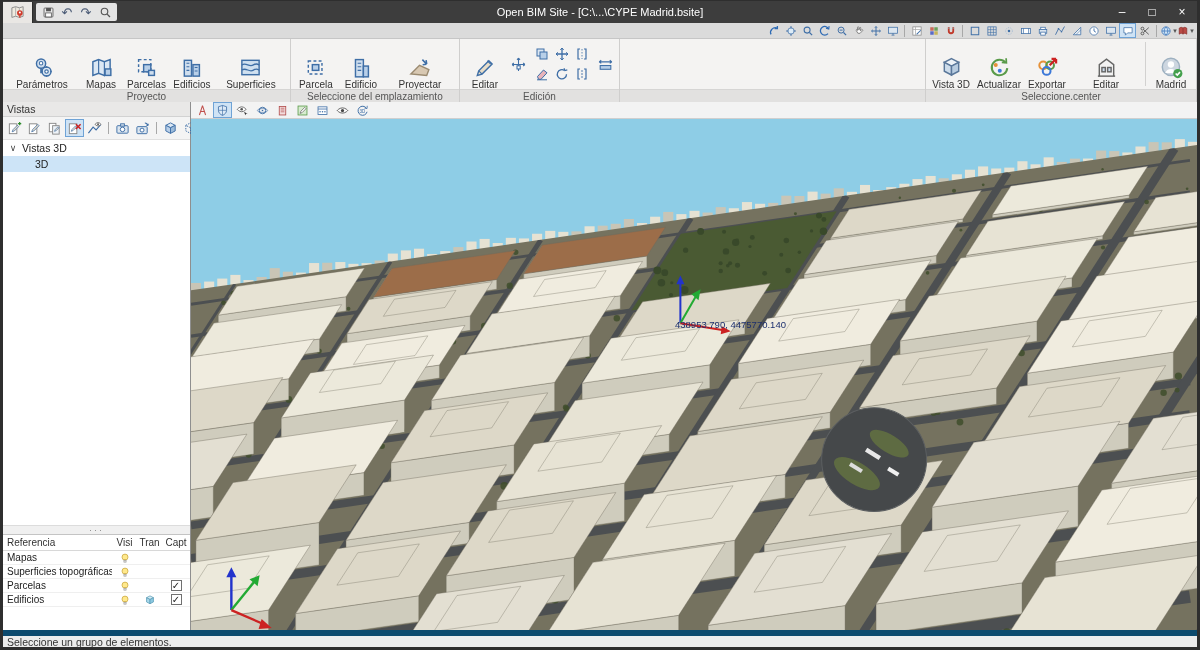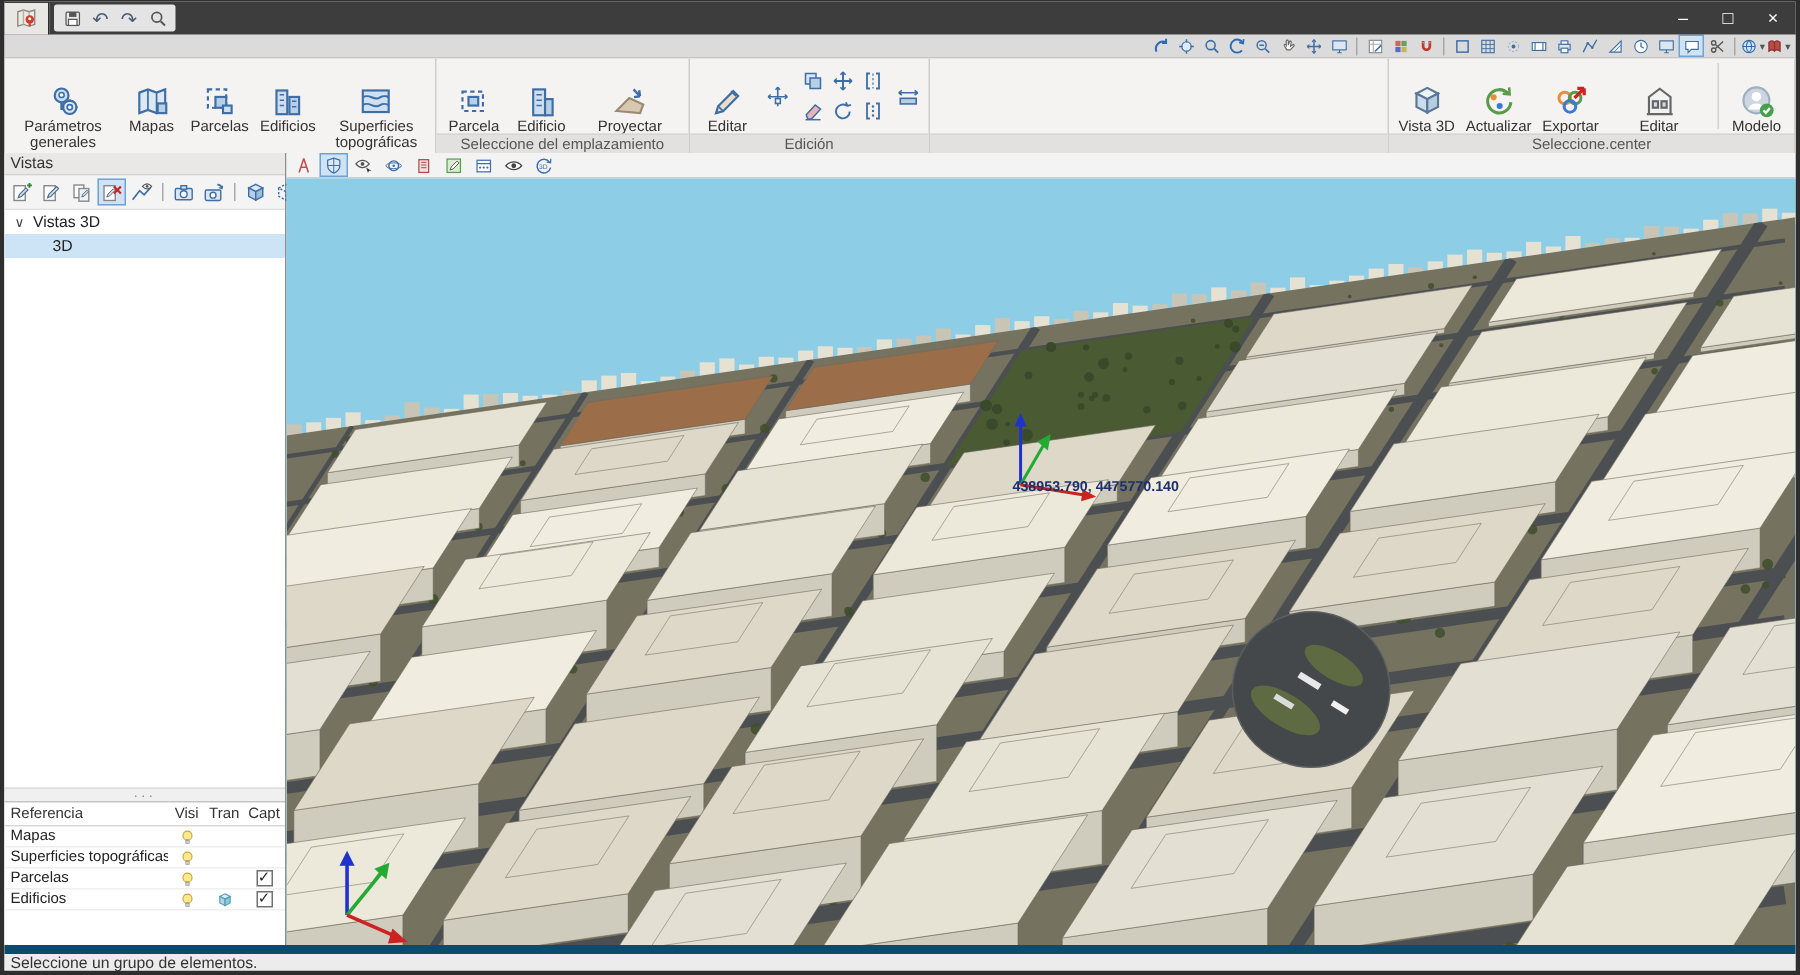--- a/index.html
+++ b/index.html
@@ -48,21 +48,21 @@
 .tlabel{flex:1;padding-left:4px;white-space:nowrap;overflow:hidden}
 .tcell{width:25px;display:flex;align-items:center;justify-content:center;flex:0 0 auto}
 .tcell.capt{width:28px}
 .cbx{width:11px;height:11px;background:#fff;border:1px solid #707070;display:flex;align-items:center;justify-content:center;font-size:10px;line-height:1;color:#222}
 
 .viewport{flex:1;display:flex;flex-direction:column;min-width:0;position:relative}
 .vp-toolbar{height:17px;background:#f3f3f3;border-bottom:1px solid #cfcfcf;display:flex;align-items:center;gap:1px;padding-left:2px;flex:0 0 auto}
 .vp-toolbar .icn{width:19px;height:16px}
 .scene{flex:1;position:relative;overflow:hidden;background:#8ecde6}
 .scene svg{position:absolute;inset:0;width:100%;height:100%}
-.coords{position:absolute;left:484px;top:200px;color:#1c2f6e;font-size:9.5px;font-weight:bold;white-space:nowrap}
+.coords{position:absolute;left:484px;top:200px;color:#1c2f6e;font-size:9.5px;font-weight:normal;white-space:nowrap}
 
 .statusbar{height:17px;background:#ececec;border-top:6px solid #0c4a6e;display:flex;align-items:center;padding-left:4px;font-size:10.5px;color:#333;flex:0 0 auto}
 </style>
 </head>
 <body>
 
 <div class="window">
 
   <div class="titlebar">
     <div class="appicon">
@@ -88,20 +88,21 @@
         <span class="icn">
           <span class="txticn">↷</span>
         </span>
         <span class="icn">
           <svg viewBox="0 0 16 16" width="13" height="13">
             <circle cx="6.8" cy="6.8" r="4" fill="none" stroke="#555" stroke-width="1.4"></circle>
             <line x1="10" y1="10" x2="13.5" y2="13.5" stroke="#555" stroke-width="1.6"></line>
           </svg>
         </span>
       </div>
+    <div class="title">Open BIM Site - [C:\...\CYPE Madrid.bsite]</div>
     <div class="winbtns">
       <div class="winbtn">–</div>
       <div class="winbtn">□</div>
       <div class="winbtn">×</div>
     </div>
   </div>
 
   <div class="strip" id="topstrip">
       <span class="icn">
         <svg viewBox="0 0 16 16" width="12" height="12">
@@ -307,20 +308,21 @@
           <div class="btn-big">
             <span class="bicon">
               <svg viewBox="0 0 16 16" width="23" height="23">
                 <rect x="2" y="3" width="12" height="10" fill="#cfe0f0" stroke="#3e6ea6"></rect>
                 <path d="M2 6.2c3-2.2 5 2 8 0 2-1.3 4 0 4 0M2 9.8c3-2.2 5 2 8 0 2-1.3 4 0 4 0" fill="none" stroke="#3e6ea6" stroke-width=".9"></path>
               </svg>
             </span>
             <span>Superficies topográficas</span>
           </div>
         </div>
+        <div class="rlabel">Proyecto</div>
       </div>
       <div class="rgroup">
         <div class="rbuttons">
           <div class="btn-big">
             <span class="bicon">
               <svg viewBox="0 0 16 16" width="23" height="23">
                 <rect x="3" y="3.5" width="9.5" height="9" fill="none" stroke="#3e6ea6" stroke-dasharray="2 1.6"></rect>
                 <rect x="5.8" y="6" width="4.5" height="4" fill="#b8cfe8" stroke="#3e6ea6"></rect>
               </svg>
             </span>
@@ -472,21 +474,21 @@
           <div class="btn-big">
             <span class="bicon">
               <svg viewBox="0 0 16 16" width="23" height="23">
                 <circle cx="7.6" cy="7.6" r="6" fill="#cdd6e0" stroke="#9db0c0"></circle>
                 <circle cx="7.6" cy="5.9" r="2.2" fill="#fff"></circle>
                 <path d="M3.6 11.8a4.3 4.3 0 0 1 8 0" fill="#fff"></path>
                 <circle cx="12.4" cy="12.2" r="3.2" fill="#44a04c"></circle>
                 <path d="M10.9 12.2l1.1 1.1 1.9-2.1" stroke="#fff" fill="none" stroke-width="1.1"></path>
               </svg>
             </span>
-            <span>Modelo</span>
+            <span>Madrid</span>
           </div>
         </div>
         <div class="rlabel">Seleccione.center</div>
       </div>
     </div>
 
   <div class="main">
     <div class="panel">
       <div class="panel-h">Vistas</div>
       <div class="vtoolbar" id="vtoolbar">

